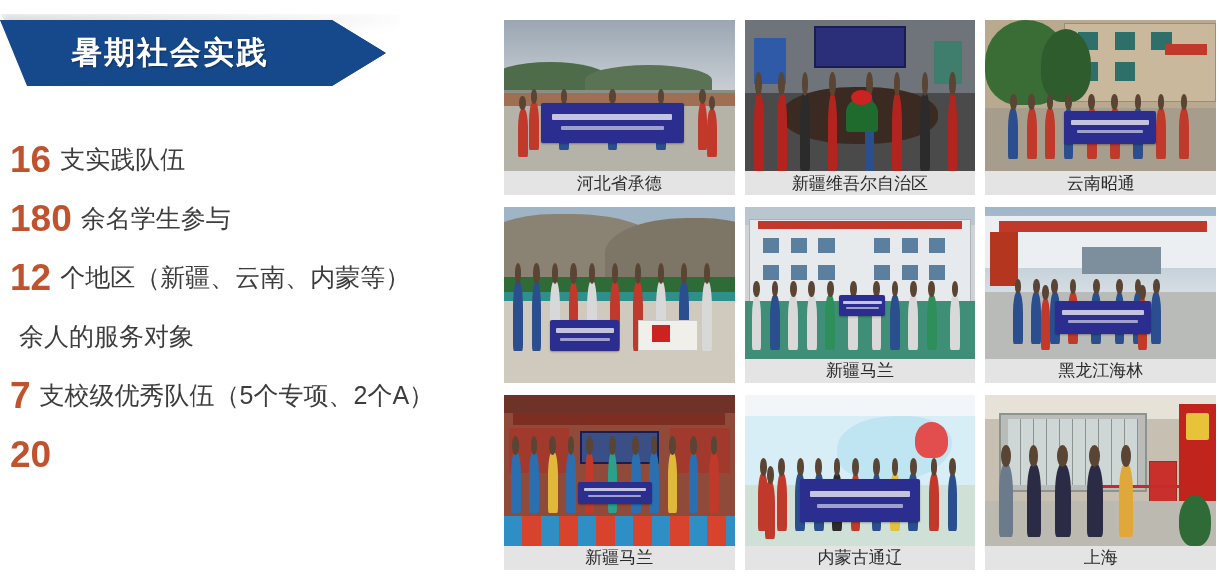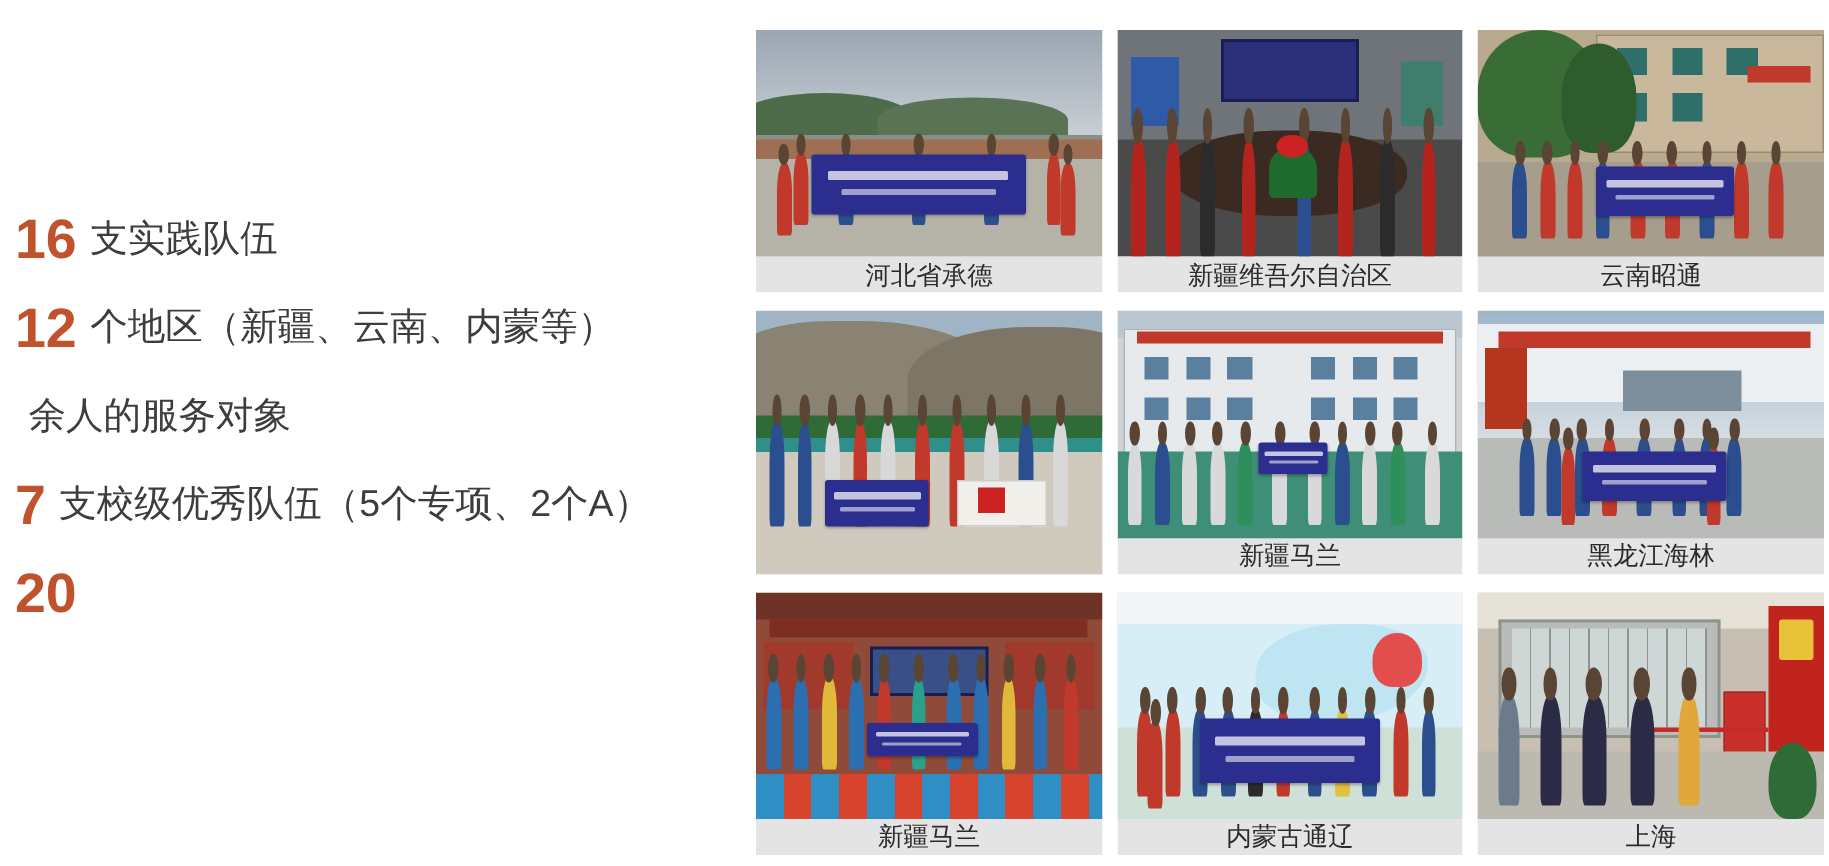--- a/index.html
+++ b/index.html
@@ -118,28 +118,39 @@
   .rail { position:absolute; background:#c62b2b; height:3px; }
   .table { position:absolute; background:#3b2a22; border-radius:46%; }
 </style>
 </head>
 <body>
 
 <div id="slide">
 
   <div id="left-panel">
 
+    <div id="banner-wrap">
+      <div id="banner-shadow"></div>
+      <div id="banner">
+        <div id="banner-shape"></div>
+        <div id="banner-title">暑期社会实践</div>
+      </div>
+    </div>
 
     <div id="stats">
 
       <div class="stat-row">
         <span class="stat-number">16</span>
         <span class="stat-label">支实践队伍</span>
       </div>
 
+      <div class="stat-row">
+        <span class="stat-number">180</span>
+        <span class="stat-label">余名学生参与</span>
+      </div>
 
       <div class="stat-row">
         <span class="stat-number">12</span>
         <span class="stat-label">个地区（新疆、云南、内蒙等）</span>
       </div>
 
       <div class="stat-row">
         <span class="stat-label">余人的服务对象</span>
       </div>
 

